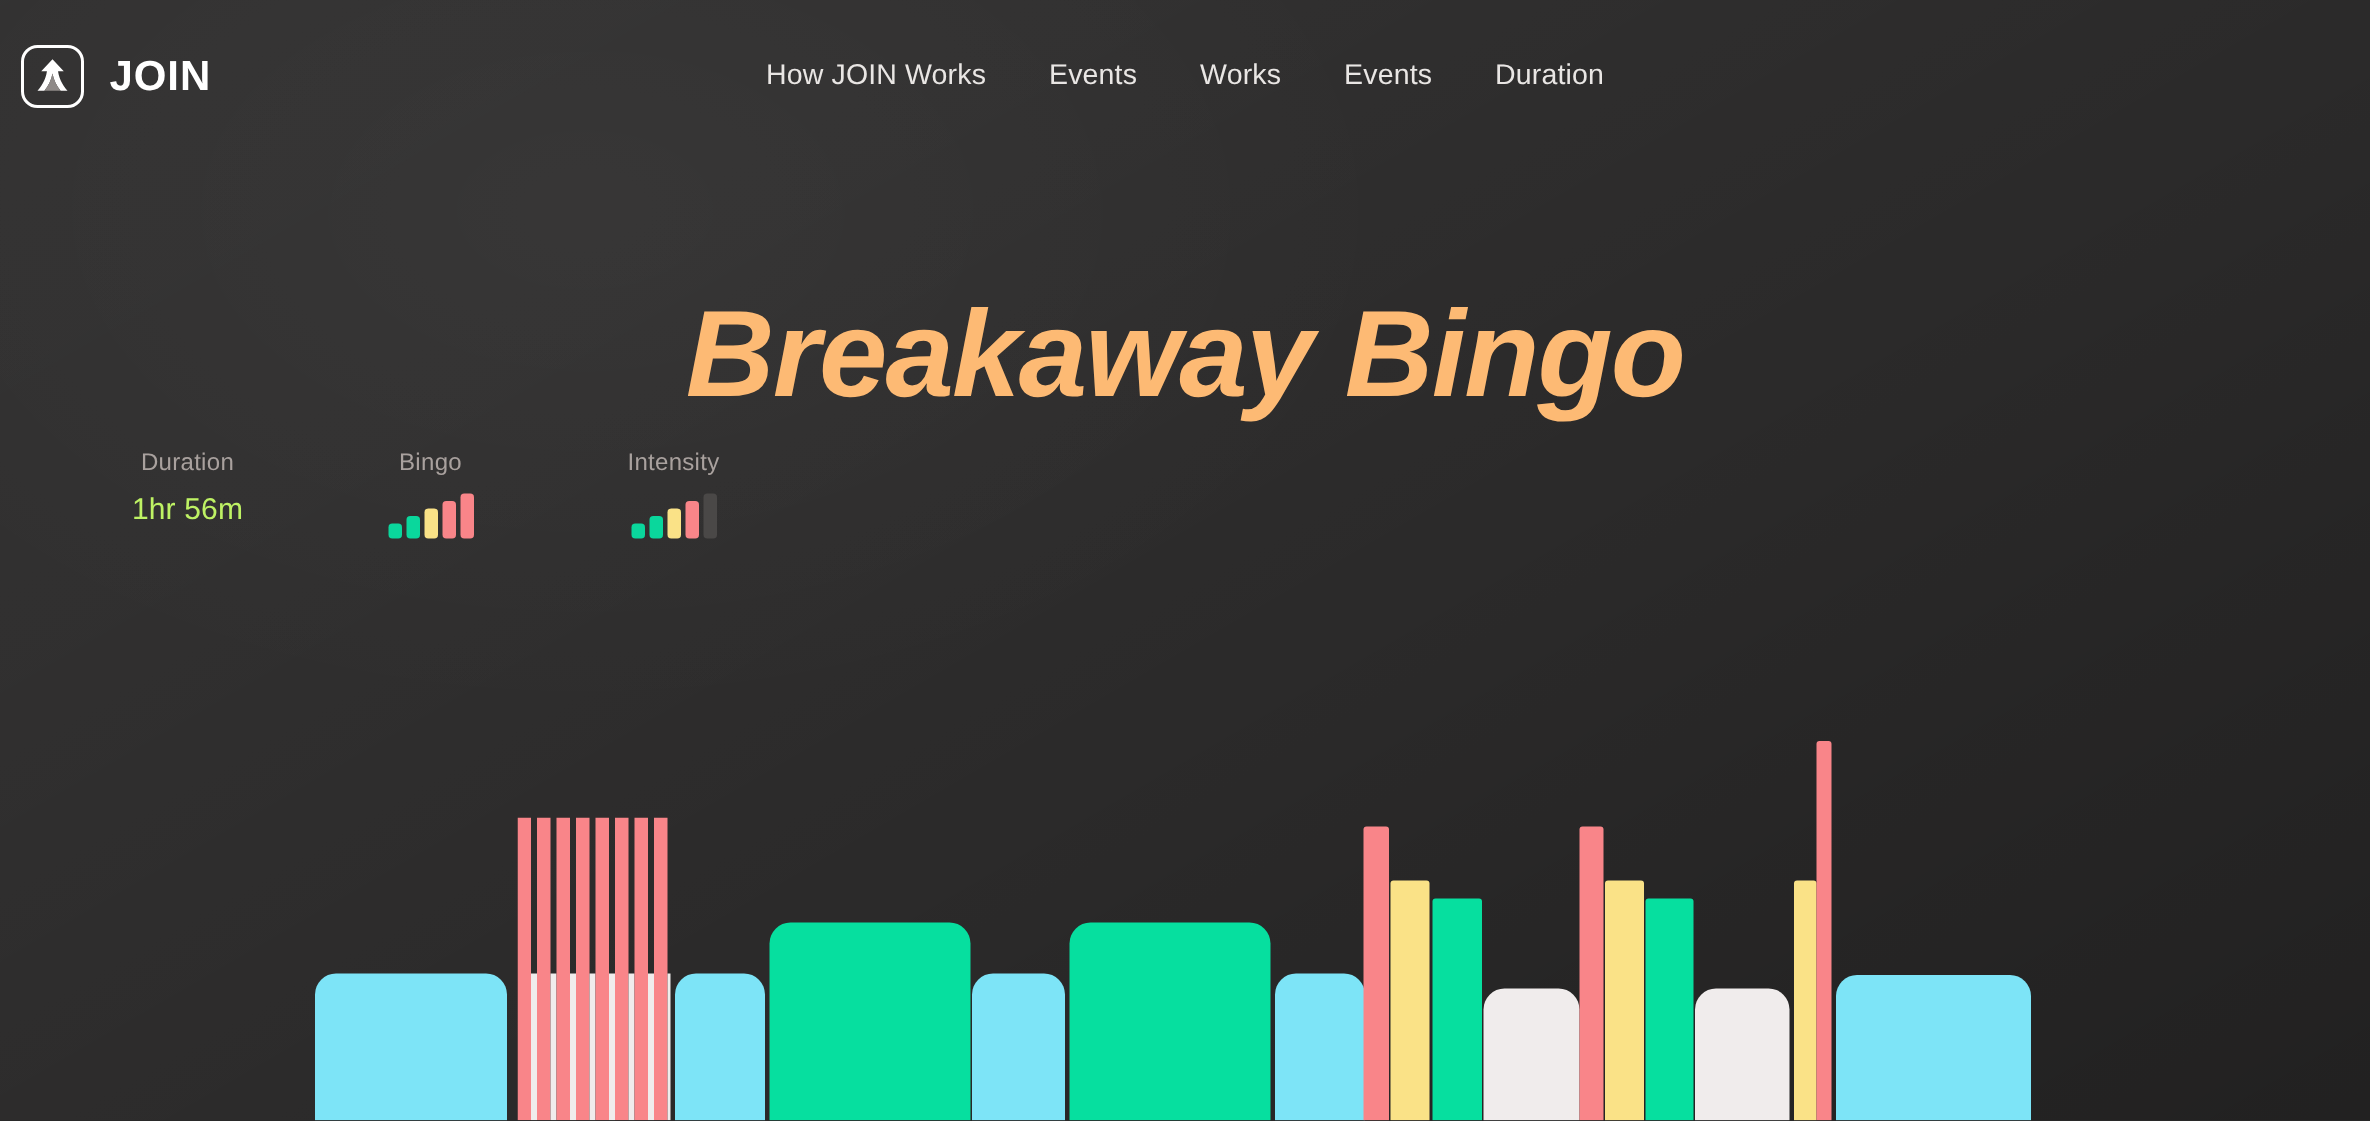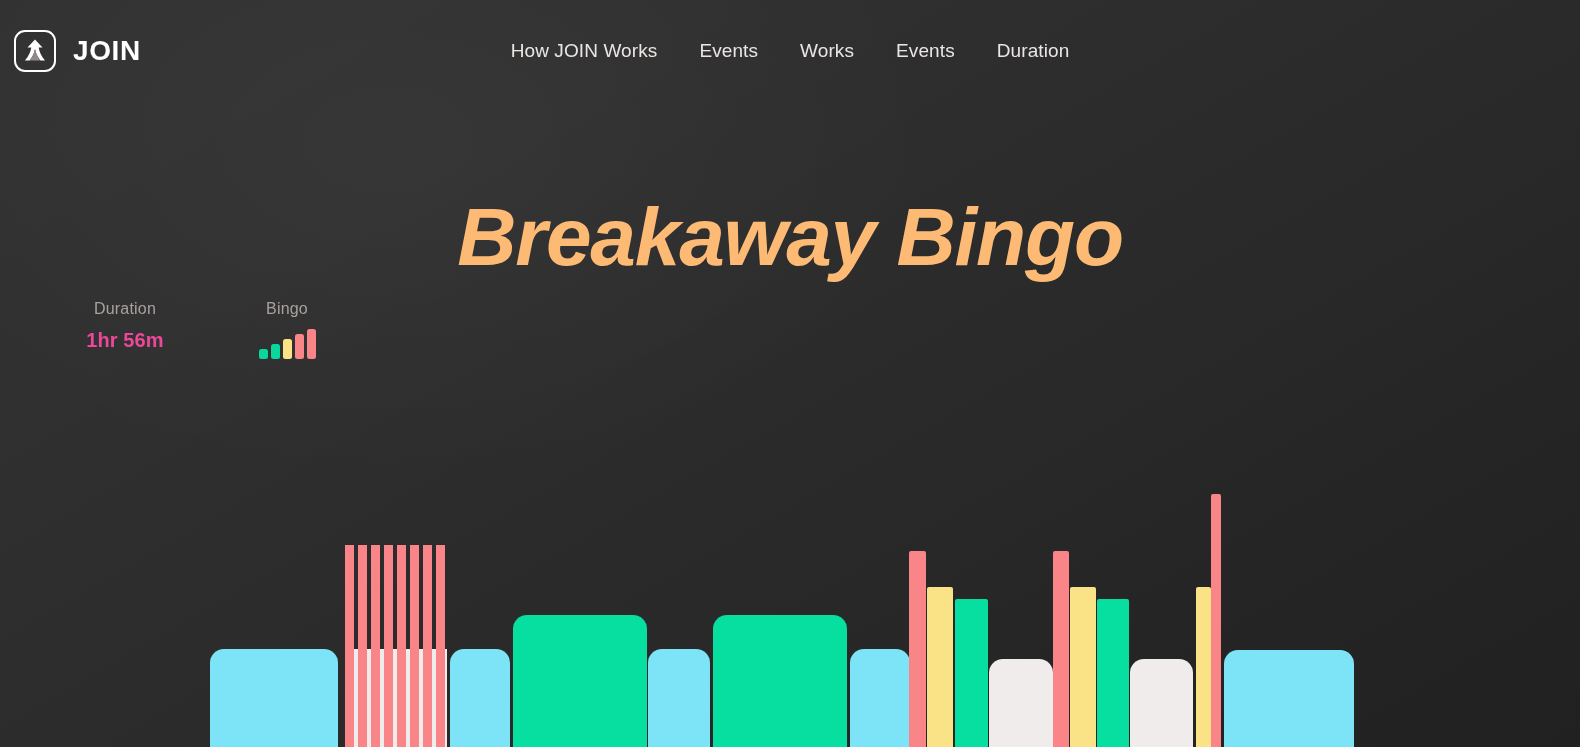--- a/index.html
+++ b/index.html
@@ -128,23 +128,23 @@
   .meta-cell { width:162px; text-align:center; }
   .meta-label {
     color:#a9a19e;
     font-size:16px;
     font-weight:400;
     letter-spacing:0.2px;
     margin-bottom:11px;
     display:block;
   }
   .meta-value {
-    color:#ec4899;
+    color:#bef264;
     font-size:20px;
-    font-weight:700;
+    font-weight:400;
     letter-spacing:0.1px;
     display:block;
   }
   .gauge {
     display:flex; align-items:flex-end; justify-content:center;
     gap:3px; height:30px;
   }
   .gauge-bar {
     width:9px;
     border-radius:2.5px;
@@ -264,16 +264,26 @@
         <div class="meta-cell">
           <span class="meta-label">Bingo</span>
           <div class="gauge">
             <div class="gauge-bar" style="height: 10px; background: rgb(10, 215, 156);"></div>
             <div class="gauge-bar" style="height: 15px; background: rgb(10, 215, 156);"></div>
             <div class="gauge-bar" style="height: 20px; background: rgb(250, 226, 135);"></div>
             <div class="gauge-bar" style="height: 25px; background: rgb(249, 133, 137);"></div>
             <div class="gauge-bar" style="height: 30px; background: rgb(249, 133, 137);"></div>
           </div>
         </div>
+        <div class="meta-cell">
+          <span class="meta-label">Intensity</span>
+          <div class="gauge">
+            <div class="gauge-bar" style="height: 10px; background: rgb(10, 215, 156);"></div>
+            <div class="gauge-bar" style="height: 15px; background: rgb(10, 215, 156);"></div>
+            <div class="gauge-bar" style="height: 20px; background: rgb(250, 226, 135);"></div>
+            <div class="gauge-bar" style="height: 25px; background: rgb(249, 133, 137);"></div>
+            <div class="gauge-bar" style="height: 30px; background: rgb(74, 72, 71);"></div>
+          </div>
+        </div>
       </div>
   </div>
 
 </div>
 
 </body></html>

